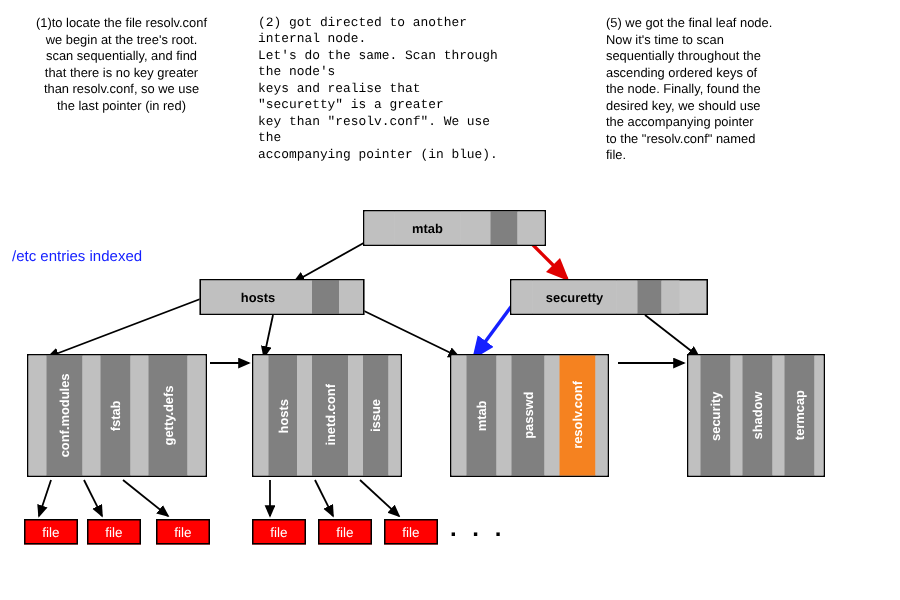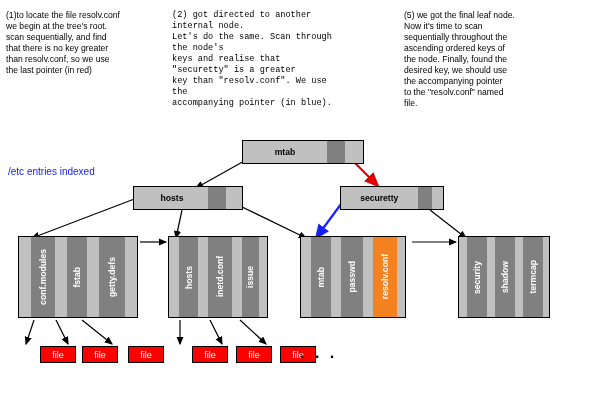--- a/index.html
+++ b/index.html
@@ -19,21 +19,21 @@
     width: 600px;
     height: 400px;
   }
   .note {
     position: absolute;
     font-size: 8.6px;
     line-height: 1.28;
     color: #000000;
     white-space: pre-line;
   }
-  #note1 { left: 6px;  top: 10px;  width: 150px; }
+  #note1 { left: 6px;  top: 10px;  width: 150px; text-align: center; }
   #note2 { left: 172px; top: 10px; width: 170px; font-family: Liberation Mono, monospace; }
   #note3 { left: 404px; top: 10px; width: 190px; }
 
   .caption {
     position: absolute;
     left: 8px;
     top: 166px;
     font-size: 10px;
     color: #1520ff;
   }
@@ -69,21 +69,21 @@
     letter-spacing: 0px;
   }
   .highlight { background: #f58220 !important; }
 
   
   #node-root { left: 242px; top: 140px; width: 122px; height: 24px; }
   #node-root .c { height: 100%; }
 
   
   #node-hosts    { left: 133px; top: 186px; width: 110px; height: 24px; }
-  #node-securetty{ left: 340px; top: 186px; width: 104px; height: 24px; }
+  #node-securetty{ left: 340px; top: 186px; width: 132px; height: 24px; }
 
   
   .leaf { top: 236px; height: 82px; }
   #leaf-1 { left: 18px;  width: 120px; }
   #leaf-2 { left: 168px; width: 100px; }
   #leaf-3 { left: 300px; width: 106px; }
   #leaf-4 { left: 458px; width: 92px; }
 
   
   .filebox {
@@ -92,21 +92,20 @@
     width: 36px;
     height: 17px;
     background: #ff0000;
     border: 1px solid #000000;
     box-sizing: border-box;
     color: #ffffff;
     font-size: 9px;
     display: flex;
     align-items: center;
     justify-content: center;
-    margin-left: 24px;
   }
   .dots {
     position: absolute;
     left: 300px;
     top: 344px;
     font-size: 16px;
     font-weight: bold;
     letter-spacing: 3px;
     color: #000000;
   }

